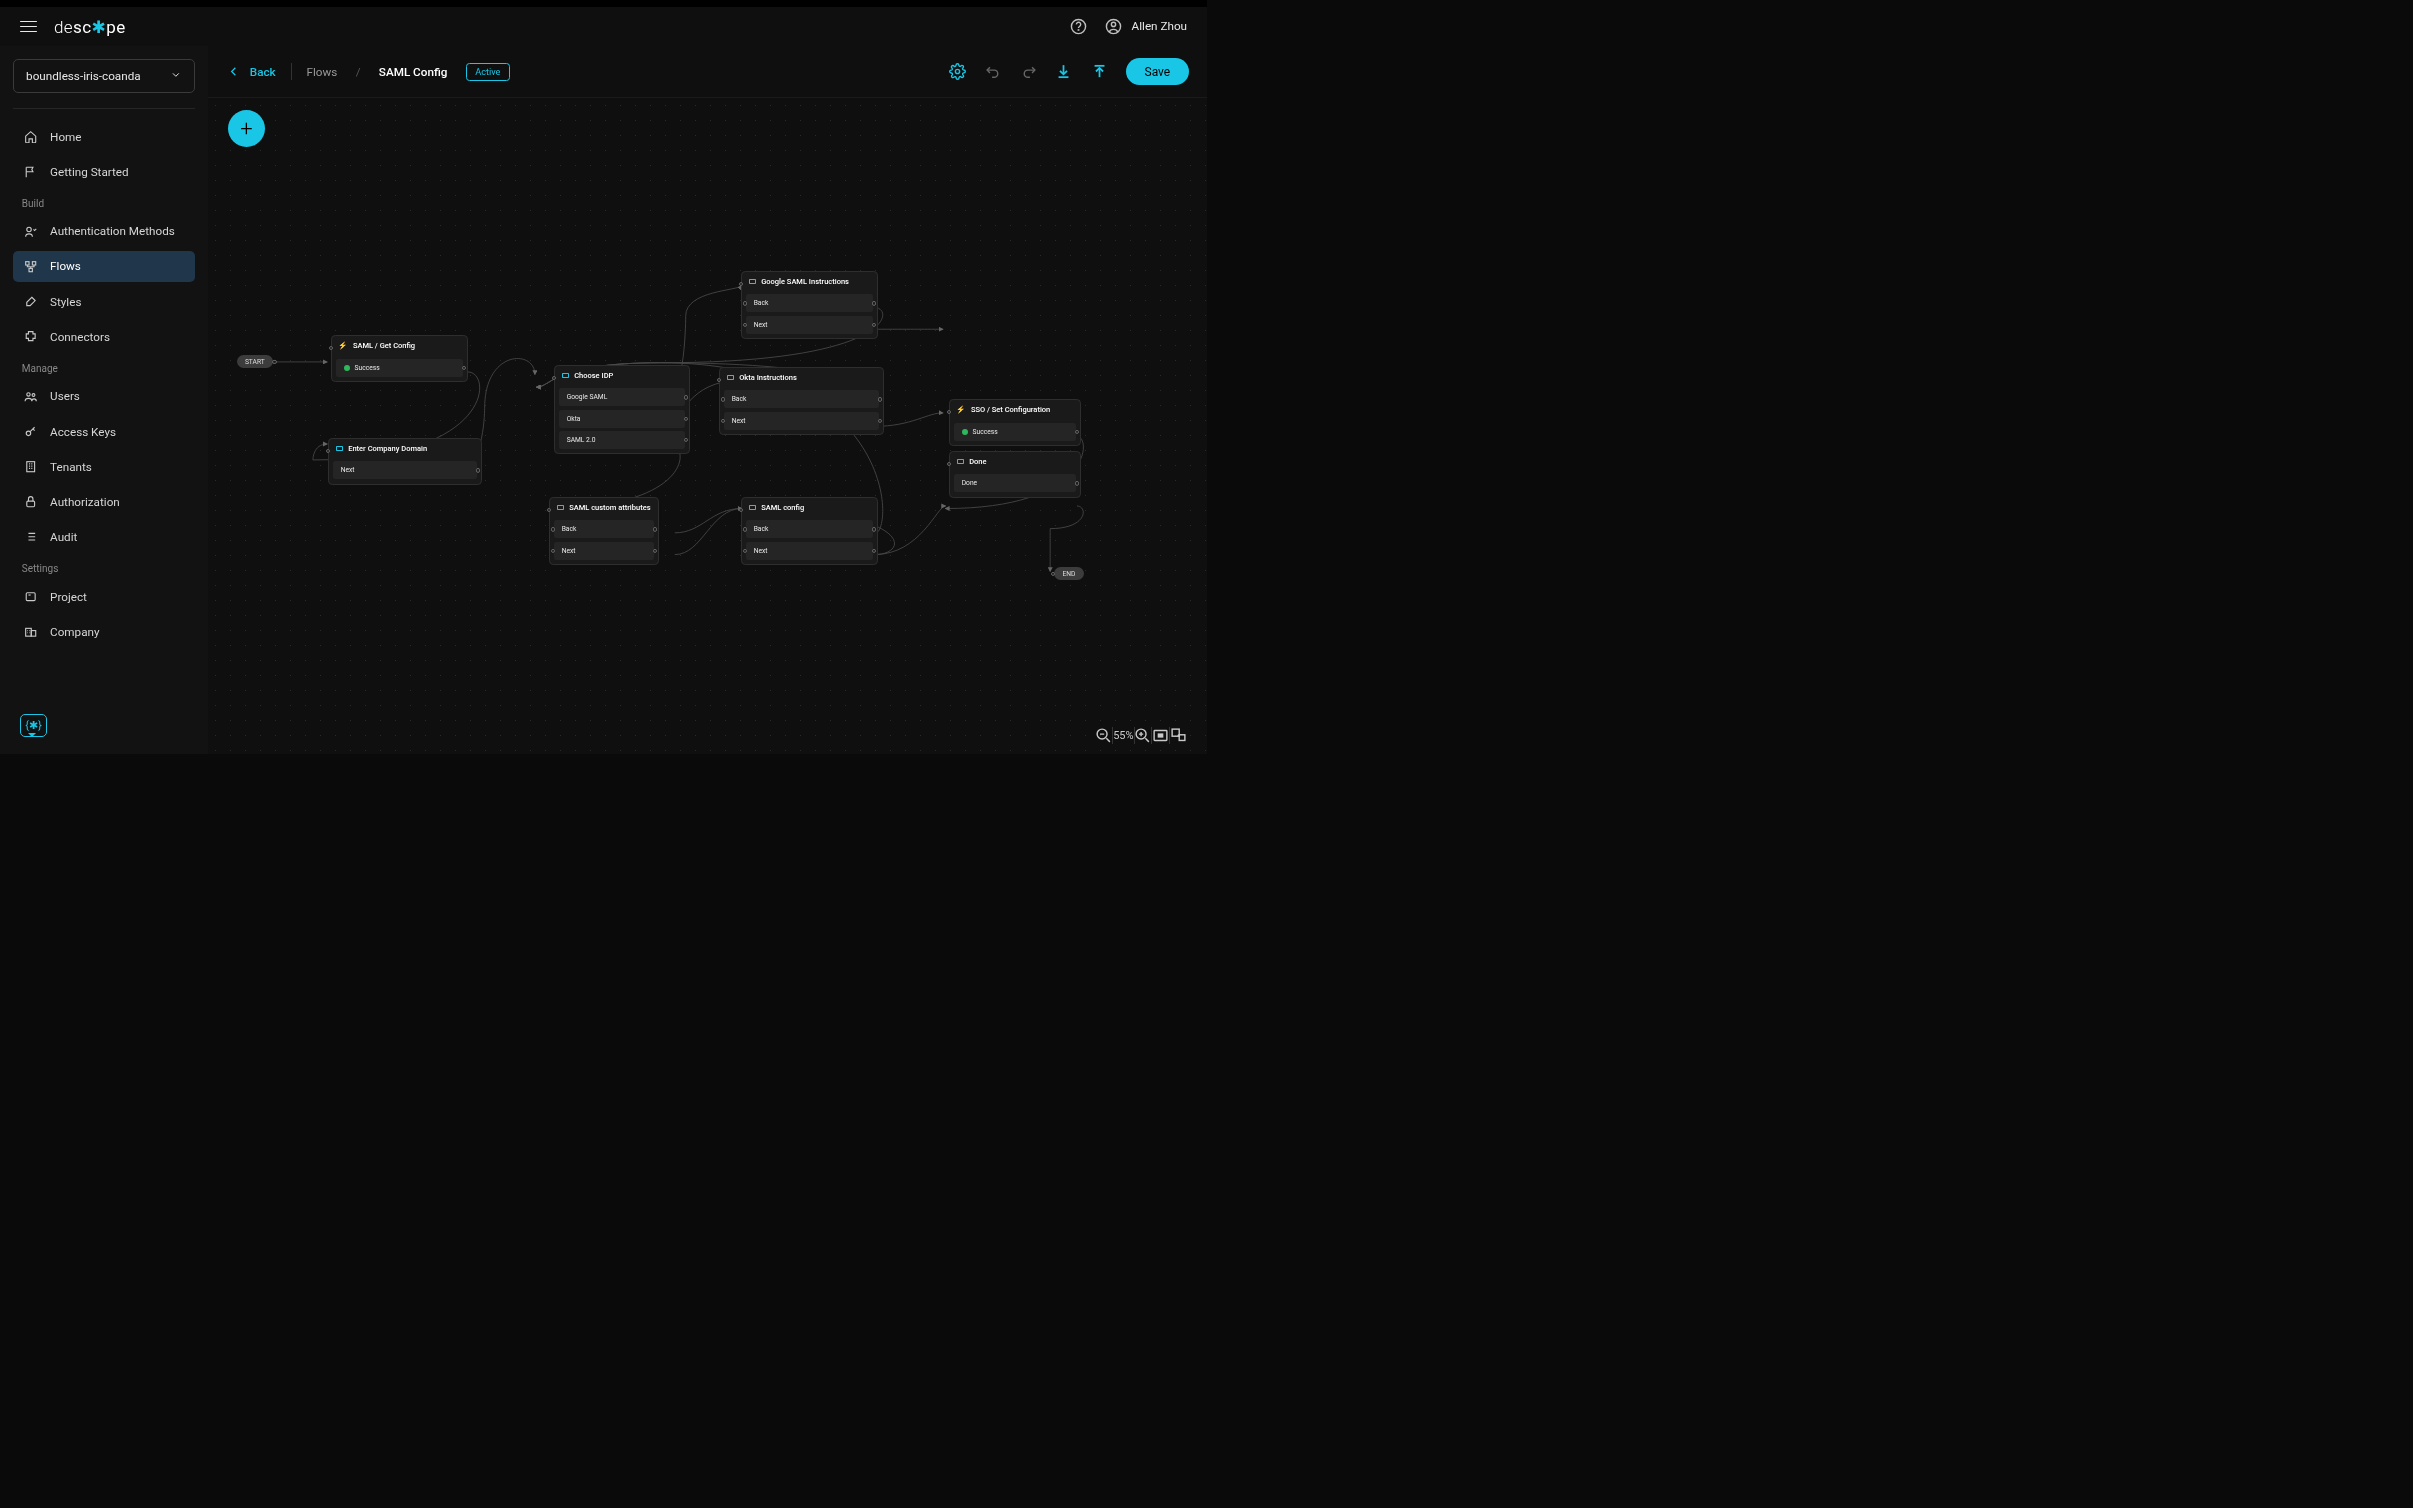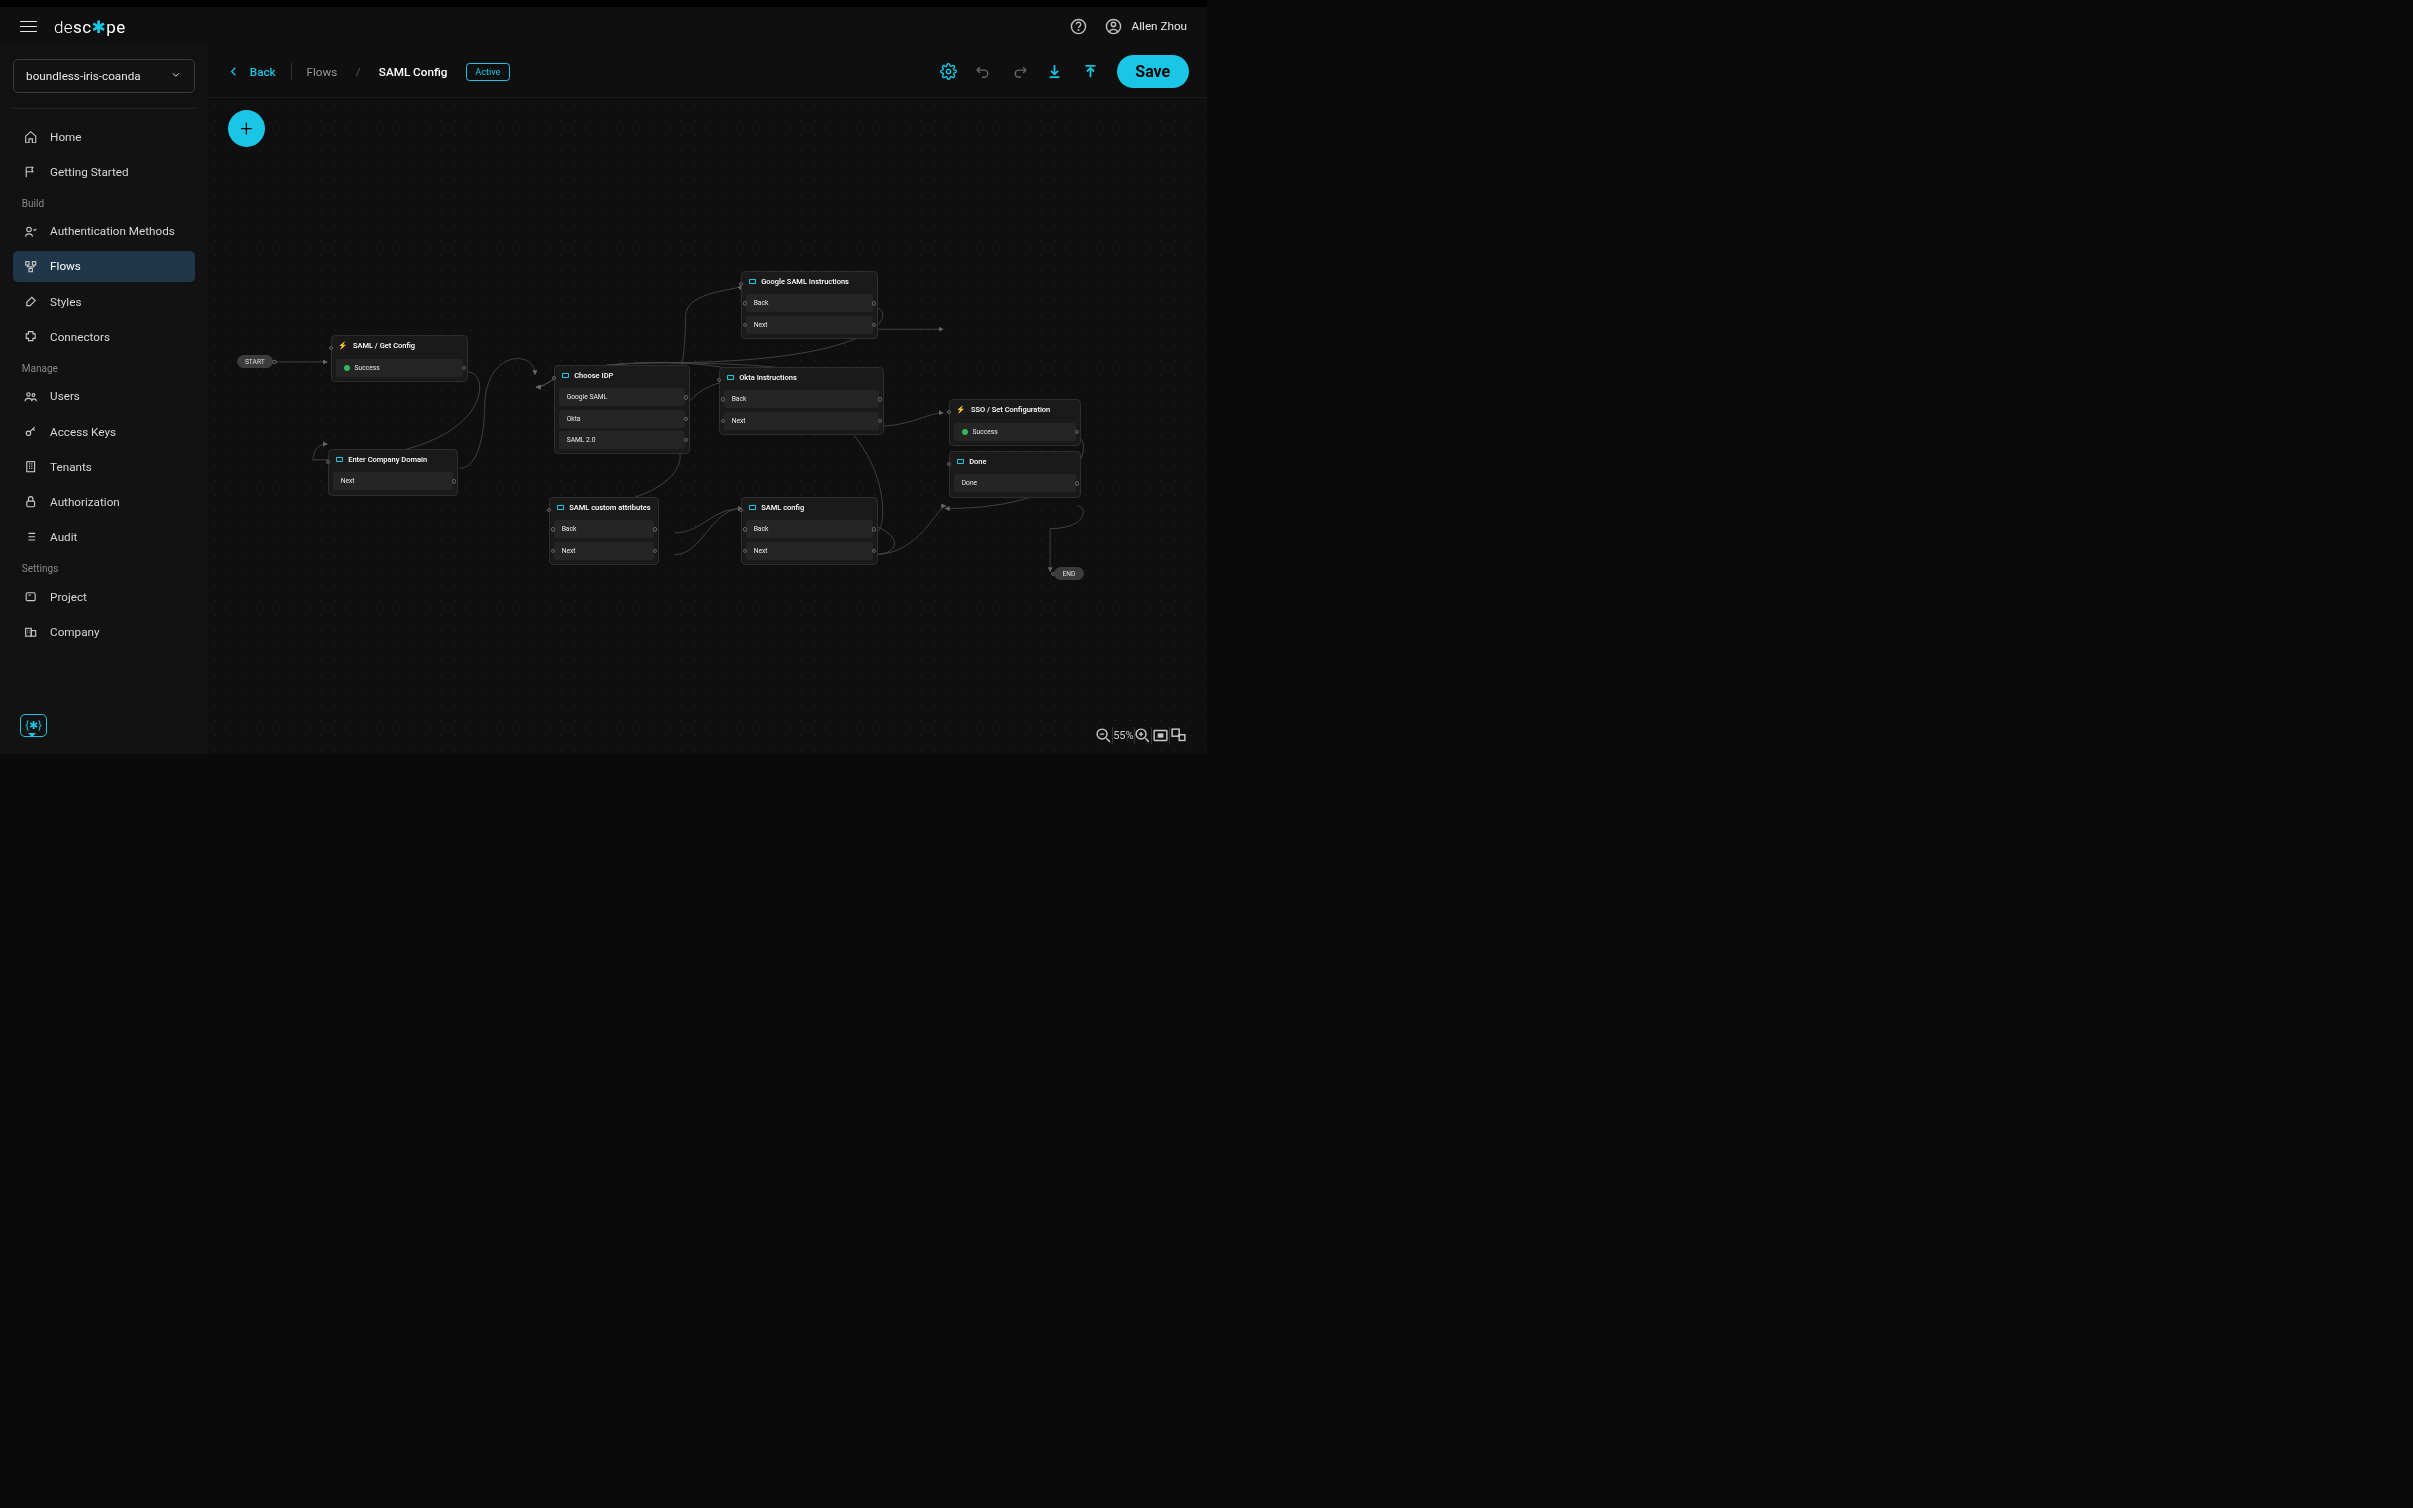--- a/index.html
+++ b/index.html
@@ -122,23 +122,23 @@
   margin-left: 3.4px;
 }
 .header-right { display: flex; align-items: center; gap: 18.4px; }
 .hicon { color: #19c6e6; cursor: pointer; display: flex; }
 .hicon.dim { color: #666; }
 .save-btn {
   background: #19c6e6;
   color: #000;
   border-radius: 17px;
   padding: 6.7px 18.4px;
-  font-weight: 700;
+  font-weight: 400;
   cursor: pointer;
-  font-size: 16px;
+  font-size: 12px;
 }
 
 
 .canvas {
   flex: 1;
   position: relative;
   background-color: #0f0f0f;
   background-image: radial-gradient(#2a2a2a 0.8px, transparent 0.8px);
   background-size: 15px 15px;
   overflow: hidden;
@@ -519,21 +519,21 @@
             <span class="ic bolt-ic">⚡</span>
             <span>SAML / Get Config</span>
           </div>
         <div class="node-row">
             <span class="success-dot"></span>
             <span>Success</span>
             <span class="port-out"></span>
           </div>
       </div>
 
-      <div class="node" style="left:120px; top:351px; width:130px;">
+      <div class="node" style="left:120px; top:340px; width:154px;">
         <span class="port-in-head"></span>
         <div class="node-head">
             <span class="screen-ic"></span>
             <span>Enter Company Domain</span>
           </div>
         <div class="node-row">
             <span>Next</span>
             <span class="port-out"></span>
           </div>
       </div>

